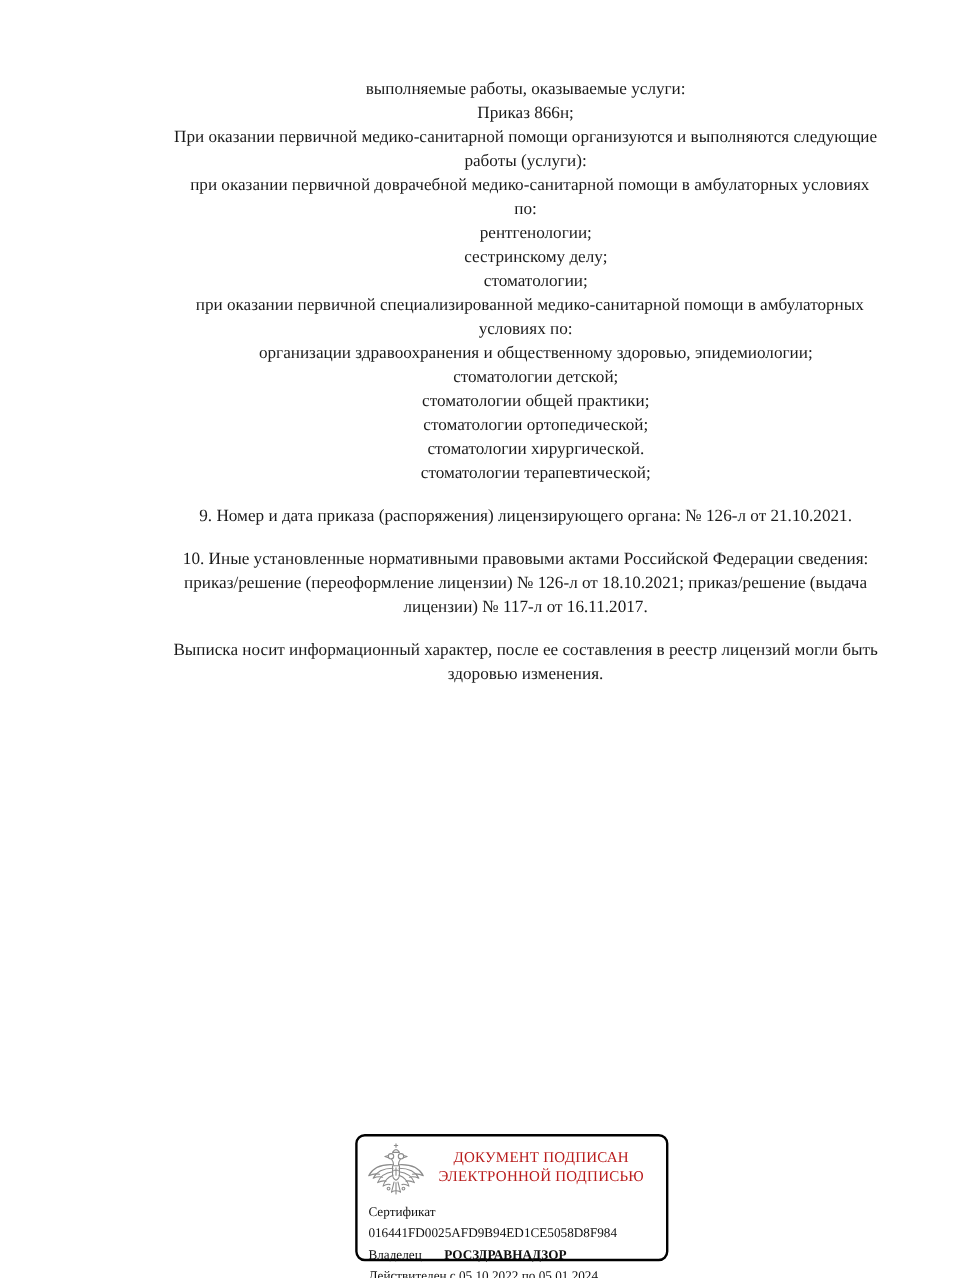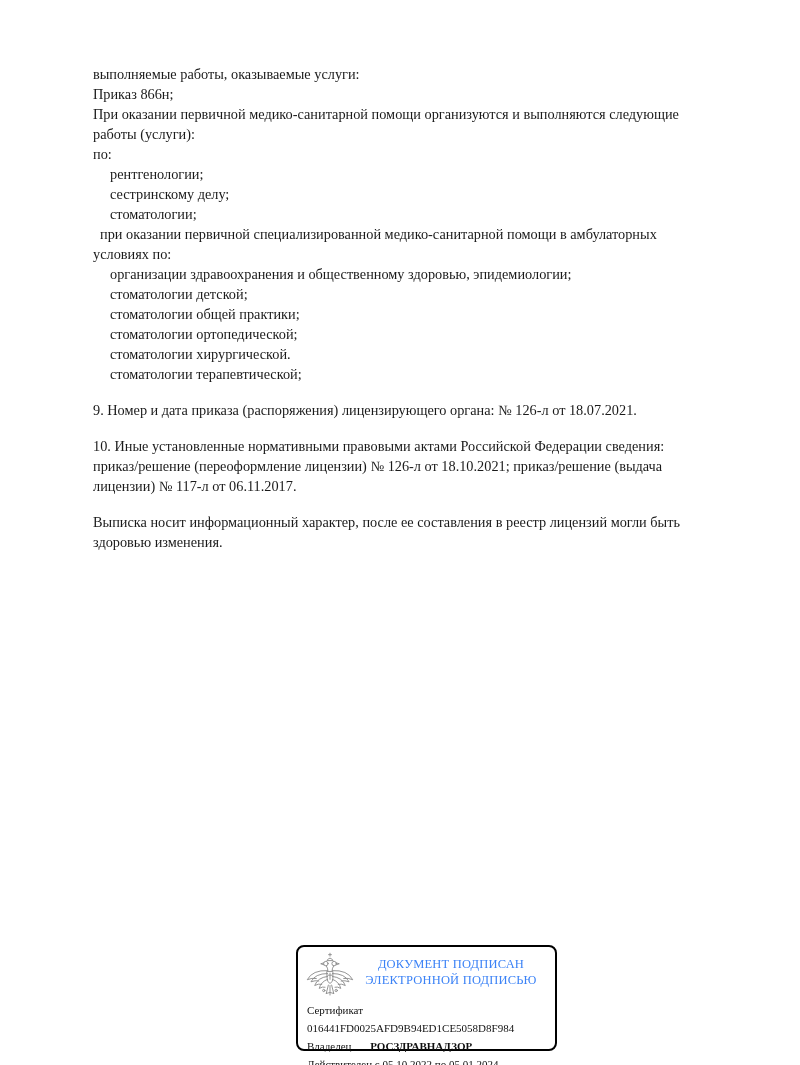--- a/index.html
+++ b/index.html
@@ -18,20 +18,21 @@
   .doc-text {
     position: absolute;
     left: 93px;
     top: 64px;
     width: 690px;
     font-size: 14.3px;
     line-height: 20px;
   }
   .doc-text .line {
     white-space: nowrap;
+    text-align: center;
   }
   .doc-text .indent-0 { padding-left: 0; }
   .doc-text .indent-1 { padding-left: 7px; }
   .doc-text .indent-2 { padding-left: 17px; }
   .doc-text .blank { height: 16px; }
 
   .stamp {
     position: absolute;
     left: 296px;
     top: 945px;
@@ -54,56 +55,57 @@
     display: block;
     margin-top: 1px;
   }
   .stamp-title {
     flex: 1;
     text-align: center;
     font-size: 12.5px;
     line-height: 16px;
     padding-top: 5px;
     letter-spacing: 0.2px;
-    color: #3b82f6;
+    color: #b91c1c;
   }
   .stamp-info {
     padding: 1px 8px 0 9px;
     font-size: 11px;
     line-height: 18px;
     color: #111111;
   }
   .stamp-info b { font-weight: bold; margin-left: 16px; }
 </style>
 </head>
 <body>
 
 <div class="doc-text">
     <div class="line indent-0">выполняемые работы, оказываемые услуги:</div>
     <div class="line indent-0">Приказ 866н;</div>
     <div class="line indent-0">При оказании первичной медико-санитарной помощи организуются и выполняются следующие</div>
     <div class="line indent-0">работы (услуги):</div>
+    <div class="line indent-1">при оказании первичной доврачебной медико-санитарной помощи в амбулаторных условиях</div>
     <div class="line indent-0">по:</div>
     <div class="line indent-2">рентгенологии;</div>
     <div class="line indent-2">сестринскому делу;</div>
     <div class="line indent-2">стоматологии;</div>
     <div class="line indent-1">при оказании первичной специализированной медико-санитарной помощи в амбулаторных</div>
     <div class="line indent-0">условиях по:</div>
     <div class="line indent-2">организации здравоохранения и общественному здоровью, эпидемиологии;</div>
     <div class="line indent-2">стоматологии детской;</div>
     <div class="line indent-2">стоматологии общей практики;</div>
     <div class="line indent-2">стоматологии ортопедической;</div>
     <div class="line indent-2">стоматологии хирургической.</div>
     <div class="line indent-2">стоматологии терапевтической;</div>
     <div class="blank"></div>
-    <div class="line indent-0">9. Номер и дата приказа (распоряжения) лицензирующего органа: № 126-л от 18.07.2021.</div>
+    <div class="line indent-0">9. Номер и дата приказа (распоряжения) лицензирующего органа: № 126-л от 21.10.2021.</div>
     <div class="blank"></div>
     <div class="line indent-0">10. Иные установленные нормативными правовыми актами Российской Федерации сведения:</div>
     <div class="line indent-0">приказ/решение (переоформление лицензии) № 126-л от 18.10.2021; приказ/решение (выдача</div>
-    <div class="line indent-0">лицензии) № 117-л от 06.11.2017.</div>
+    <div class="line indent-0">лицензии) № 117-л от 16.11.2017.</div>
     <div class="blank"></div>
     <div class="line indent-0">Выписка носит информационный характер, после ее составления в реестр лицензий могли быть</div>
     <div class="line indent-0">здоровью изменения.</div>
   </div>
 
 <div class="stamp">
   <div class="stamp-top">
     <span>
       <svg class="emblem" viewBox="0 0 60 58" aria-hidden="true">
         <g fill="none" stroke="#8b8b8b" stroke-width="1.1" stroke-linecap="round" stroke-linejoin="round">

